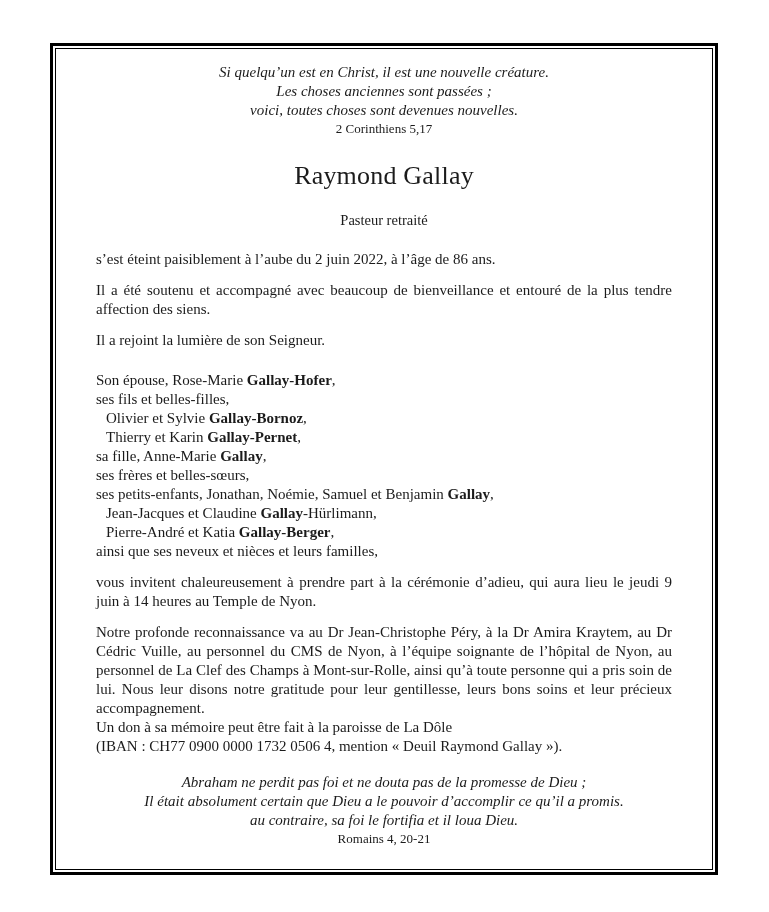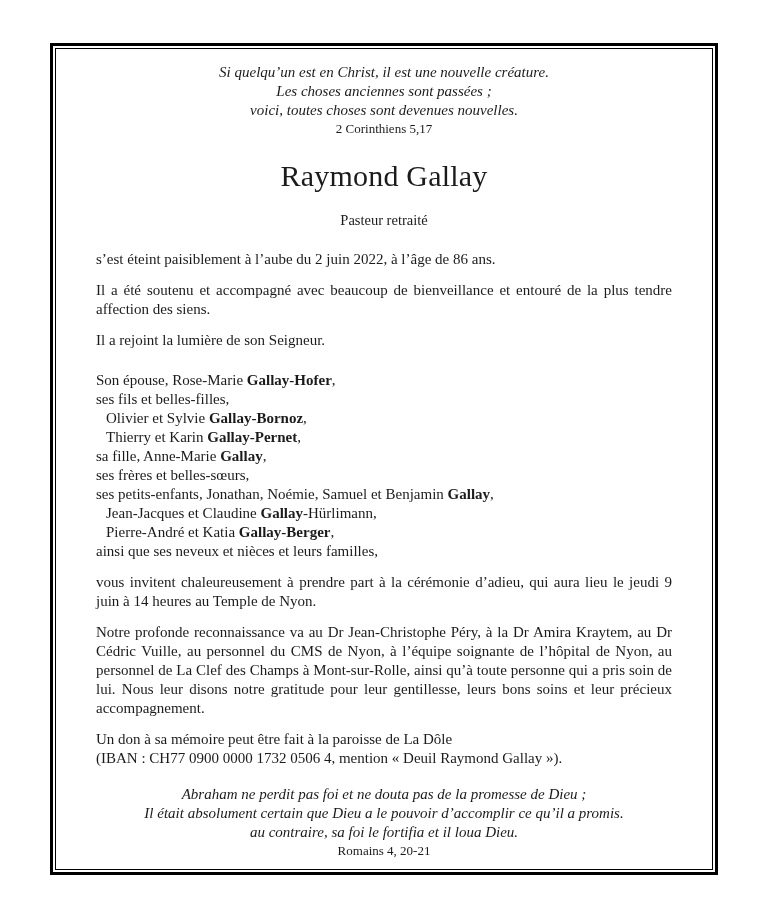--- a/index.html
+++ b/index.html
@@ -46,40 +46,40 @@
   }
   .scripture-ref{
     text-align:center;
     font-style:normal;
     font-size:13px;
     line-height:18px;
   }
   .deceased-name{
     margin:22px 0 0 0;
     text-align:center;
-    font-size:30px;
+    font-size:26px;
     line-height:32px;
     font-weight:400;
     letter-spacing:0.2px;
   }
   .deceased-role{
     margin-top:19px;
     text-align:center;
     font-size:14.5px;
     line-height:19px;
   }
   .para{
     margin:12px 0 0 0;
   }
   .para.first-after-role{ margin-top:20px; }
   .justified{ text-align:justify; }
   .family-list{ margin-top:21px; }
   .family-list .line{ line-height:19px; }
   .family-list .line.indent{ padding-left:10px; }
-  .donation{ margin-top:12px; }
+  .donation{ margin-top:0; }
   .donation .line{ line-height:19px; }
   .closing{ margin-top:17px; }
   b{ font-weight:700; }
 </style>
 </head>
 <body>
 
 <div class="sheet">
   <div class="frame">
     <div class="frame-inner body-text">

